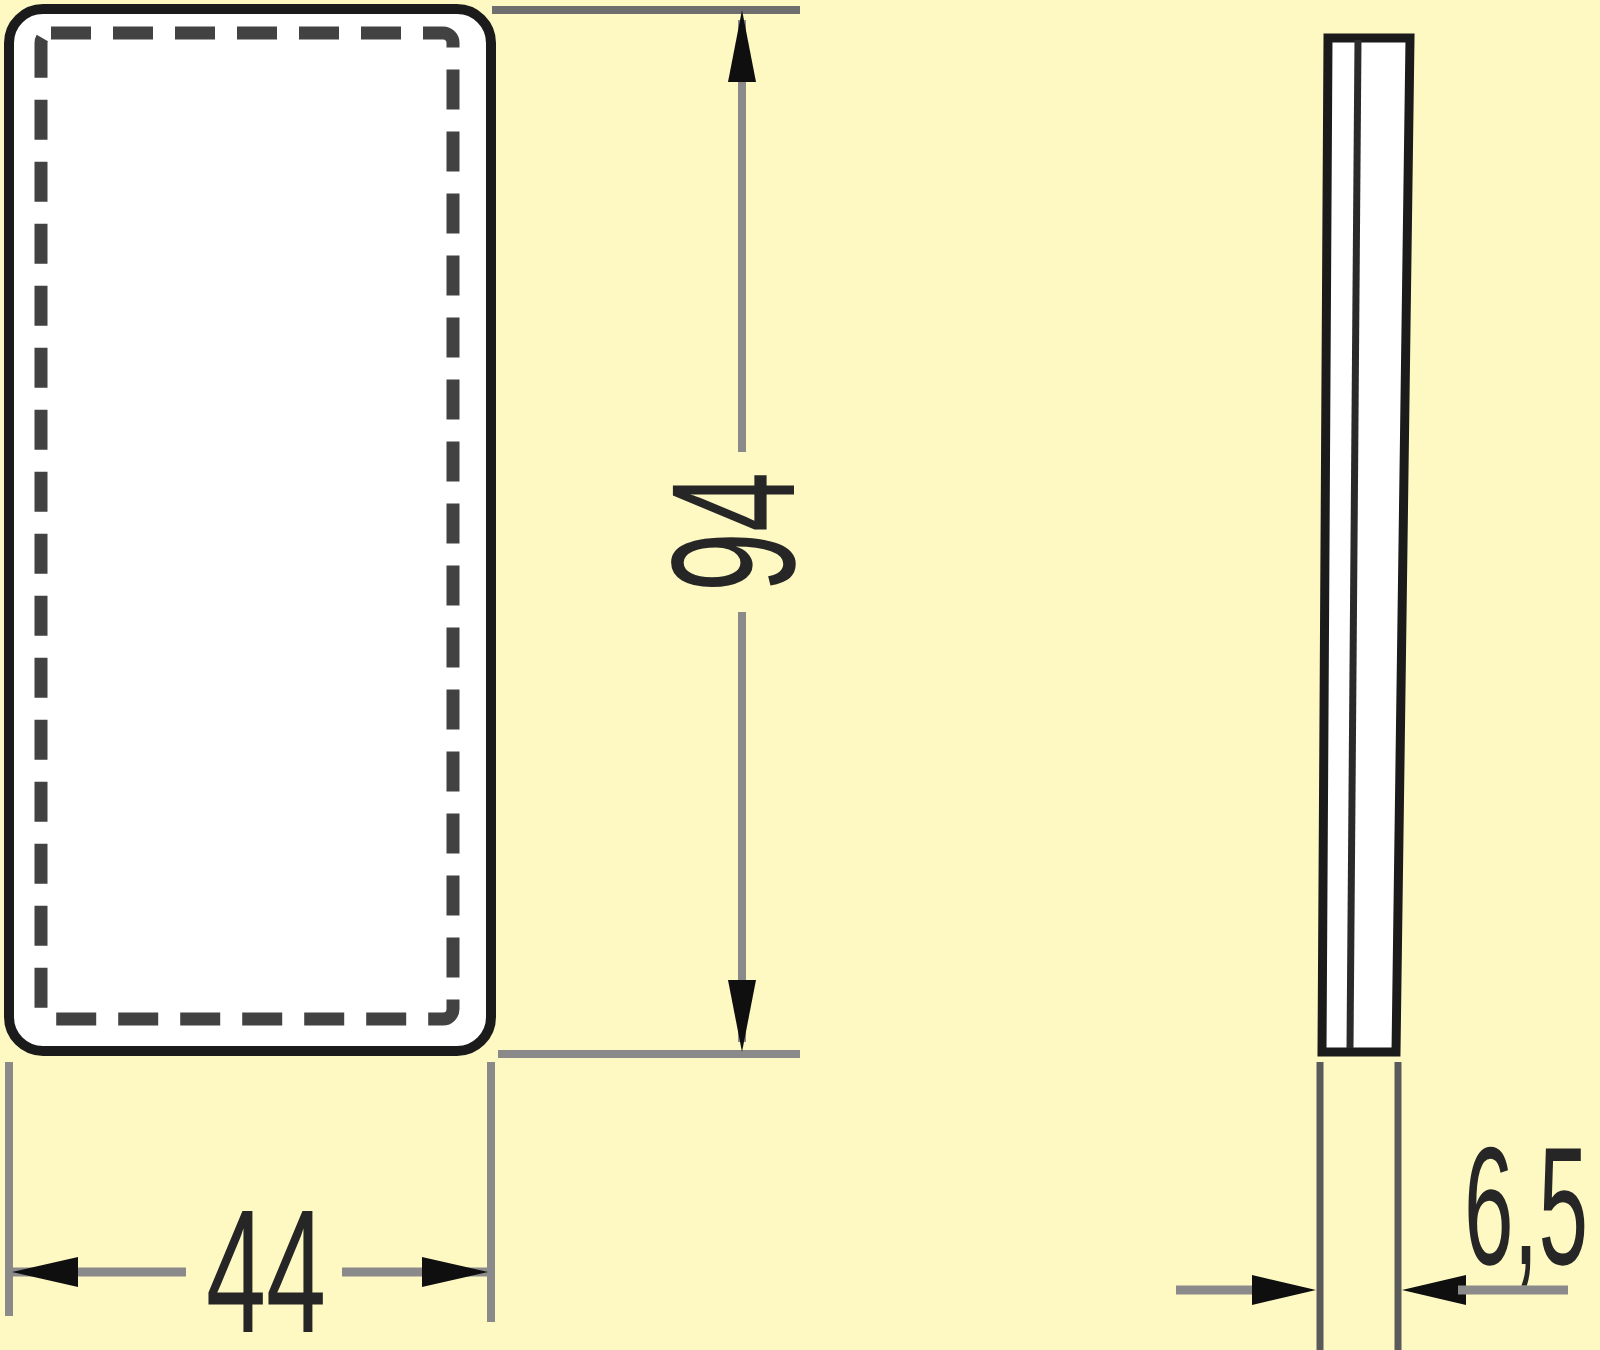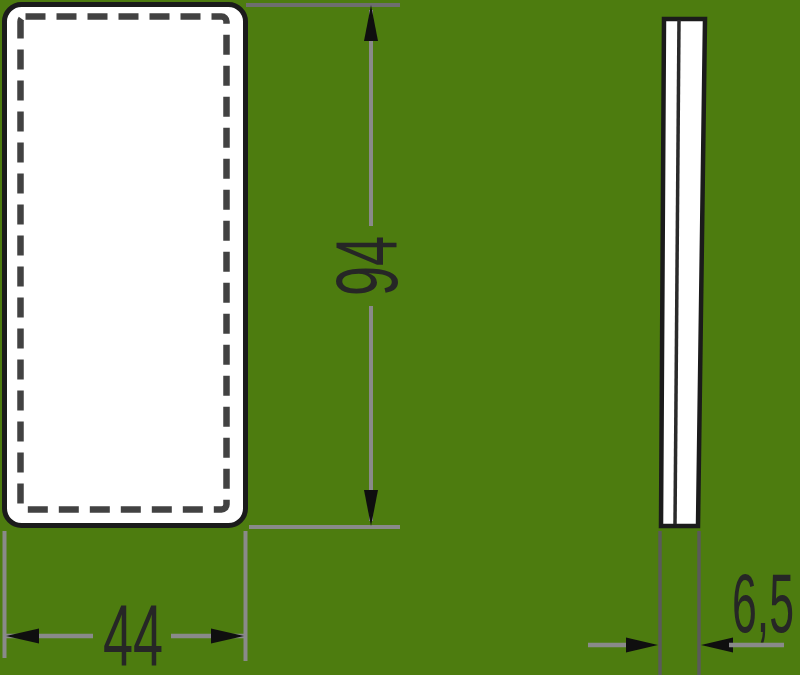--- a/index.html
+++ b/index.html
@@ -4,21 +4,21 @@
 <style>
   html, body {
     margin: 0;
     padding: 0;
     background: #ffffff;
   }
   .canvas {
     position: relative;
     width: 800px;
     height: 675px;
-    background: #4d7c0f;
+    background: #fef9c3;
     overflow: hidden;
     font-family: "Liberation Sans", sans-serif;
   }
   svg text {
     font-family: "Liberation Sans", "DejaVu Sans", sans-serif;
     fill: #262626;
   }
 </style>
 </head>
 <body>

